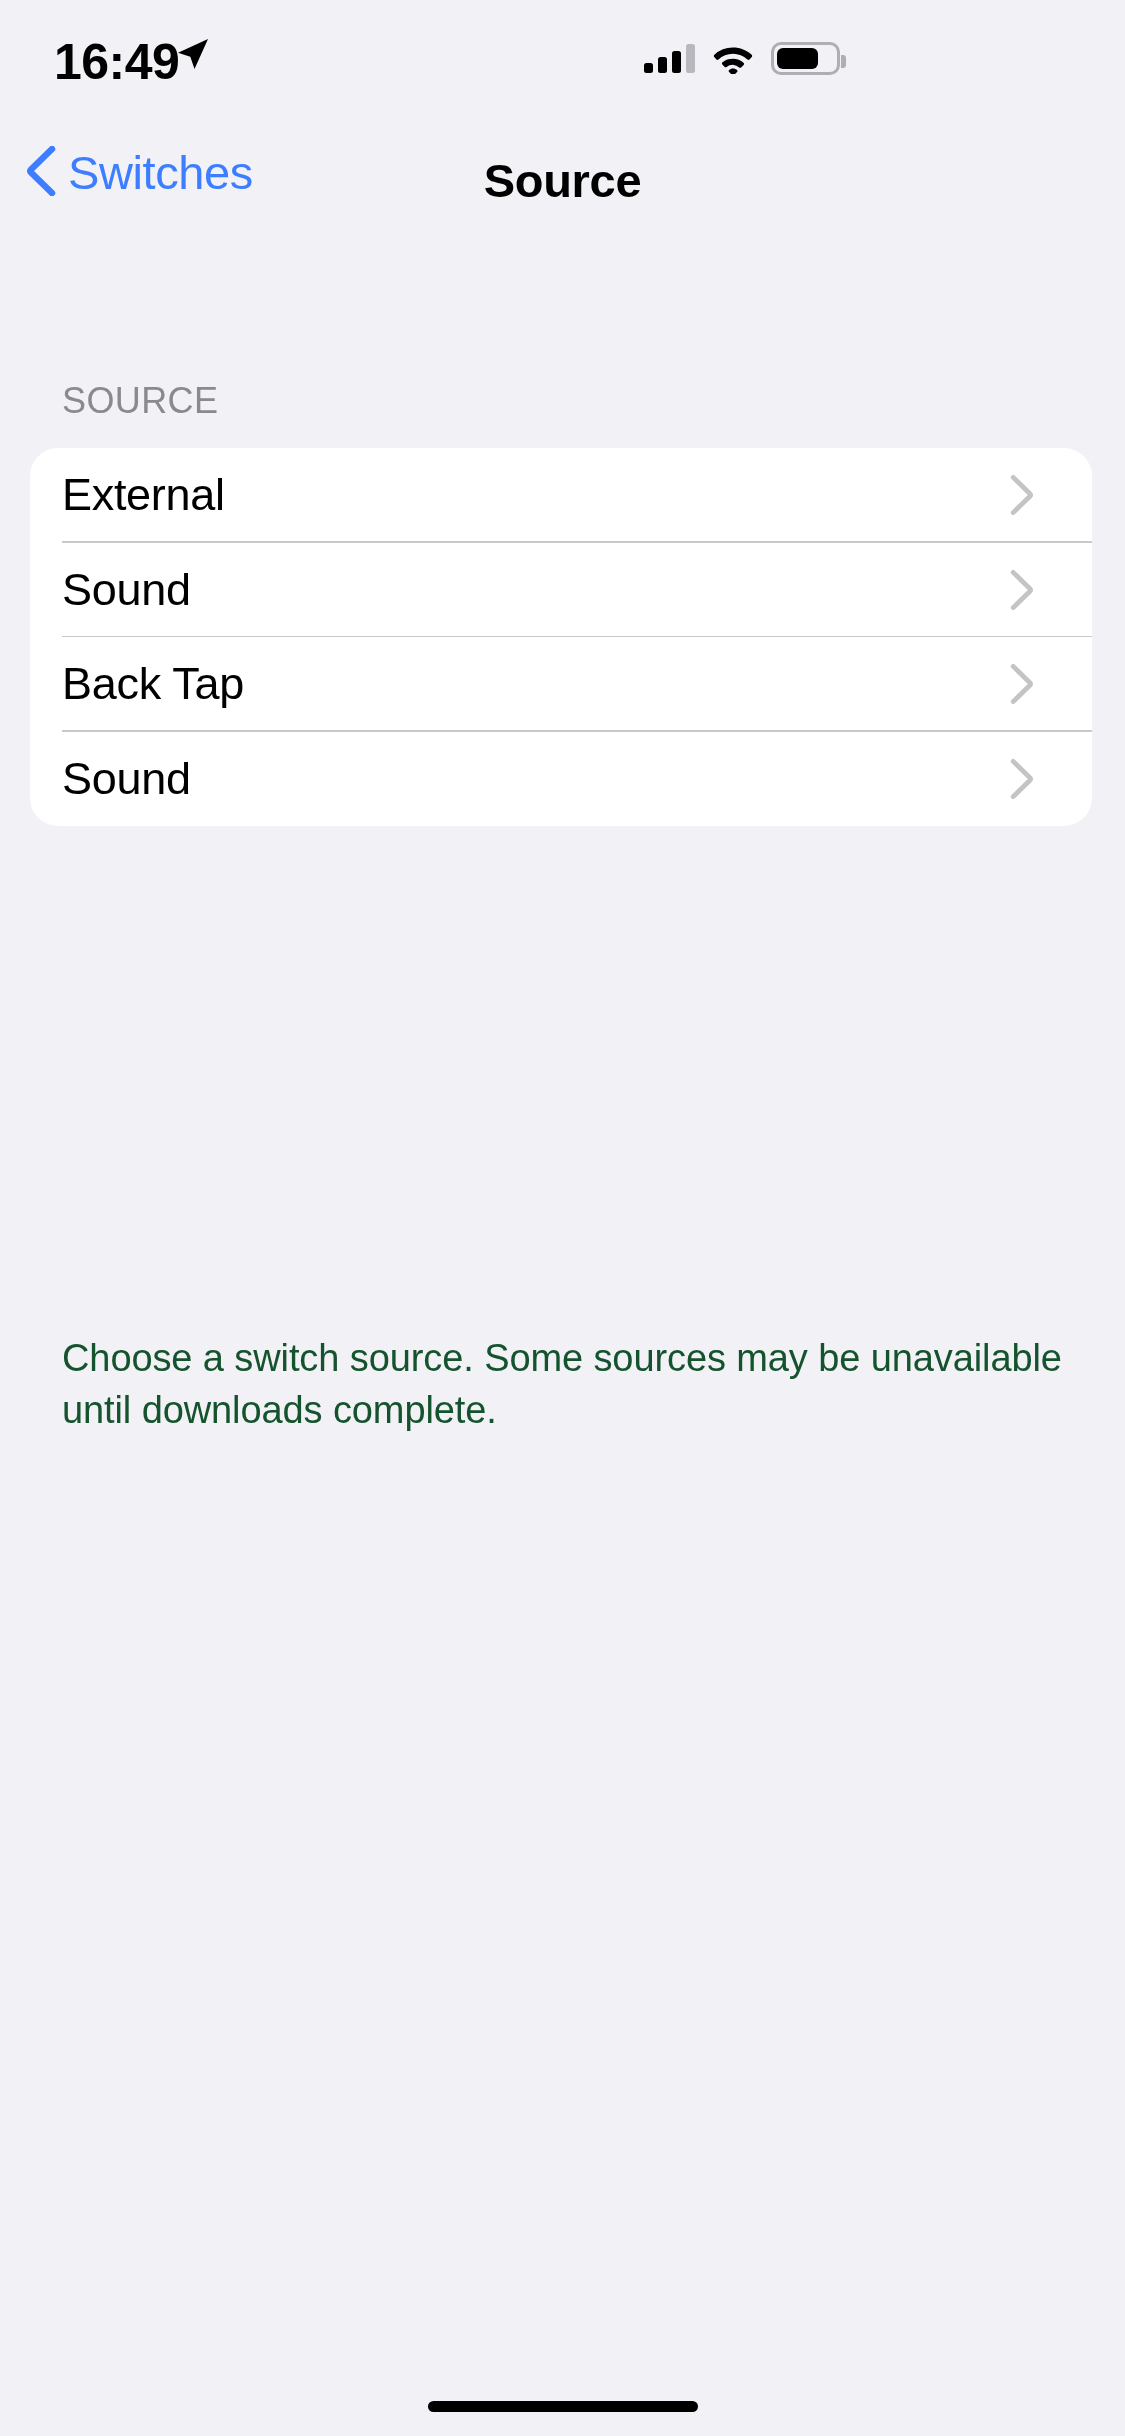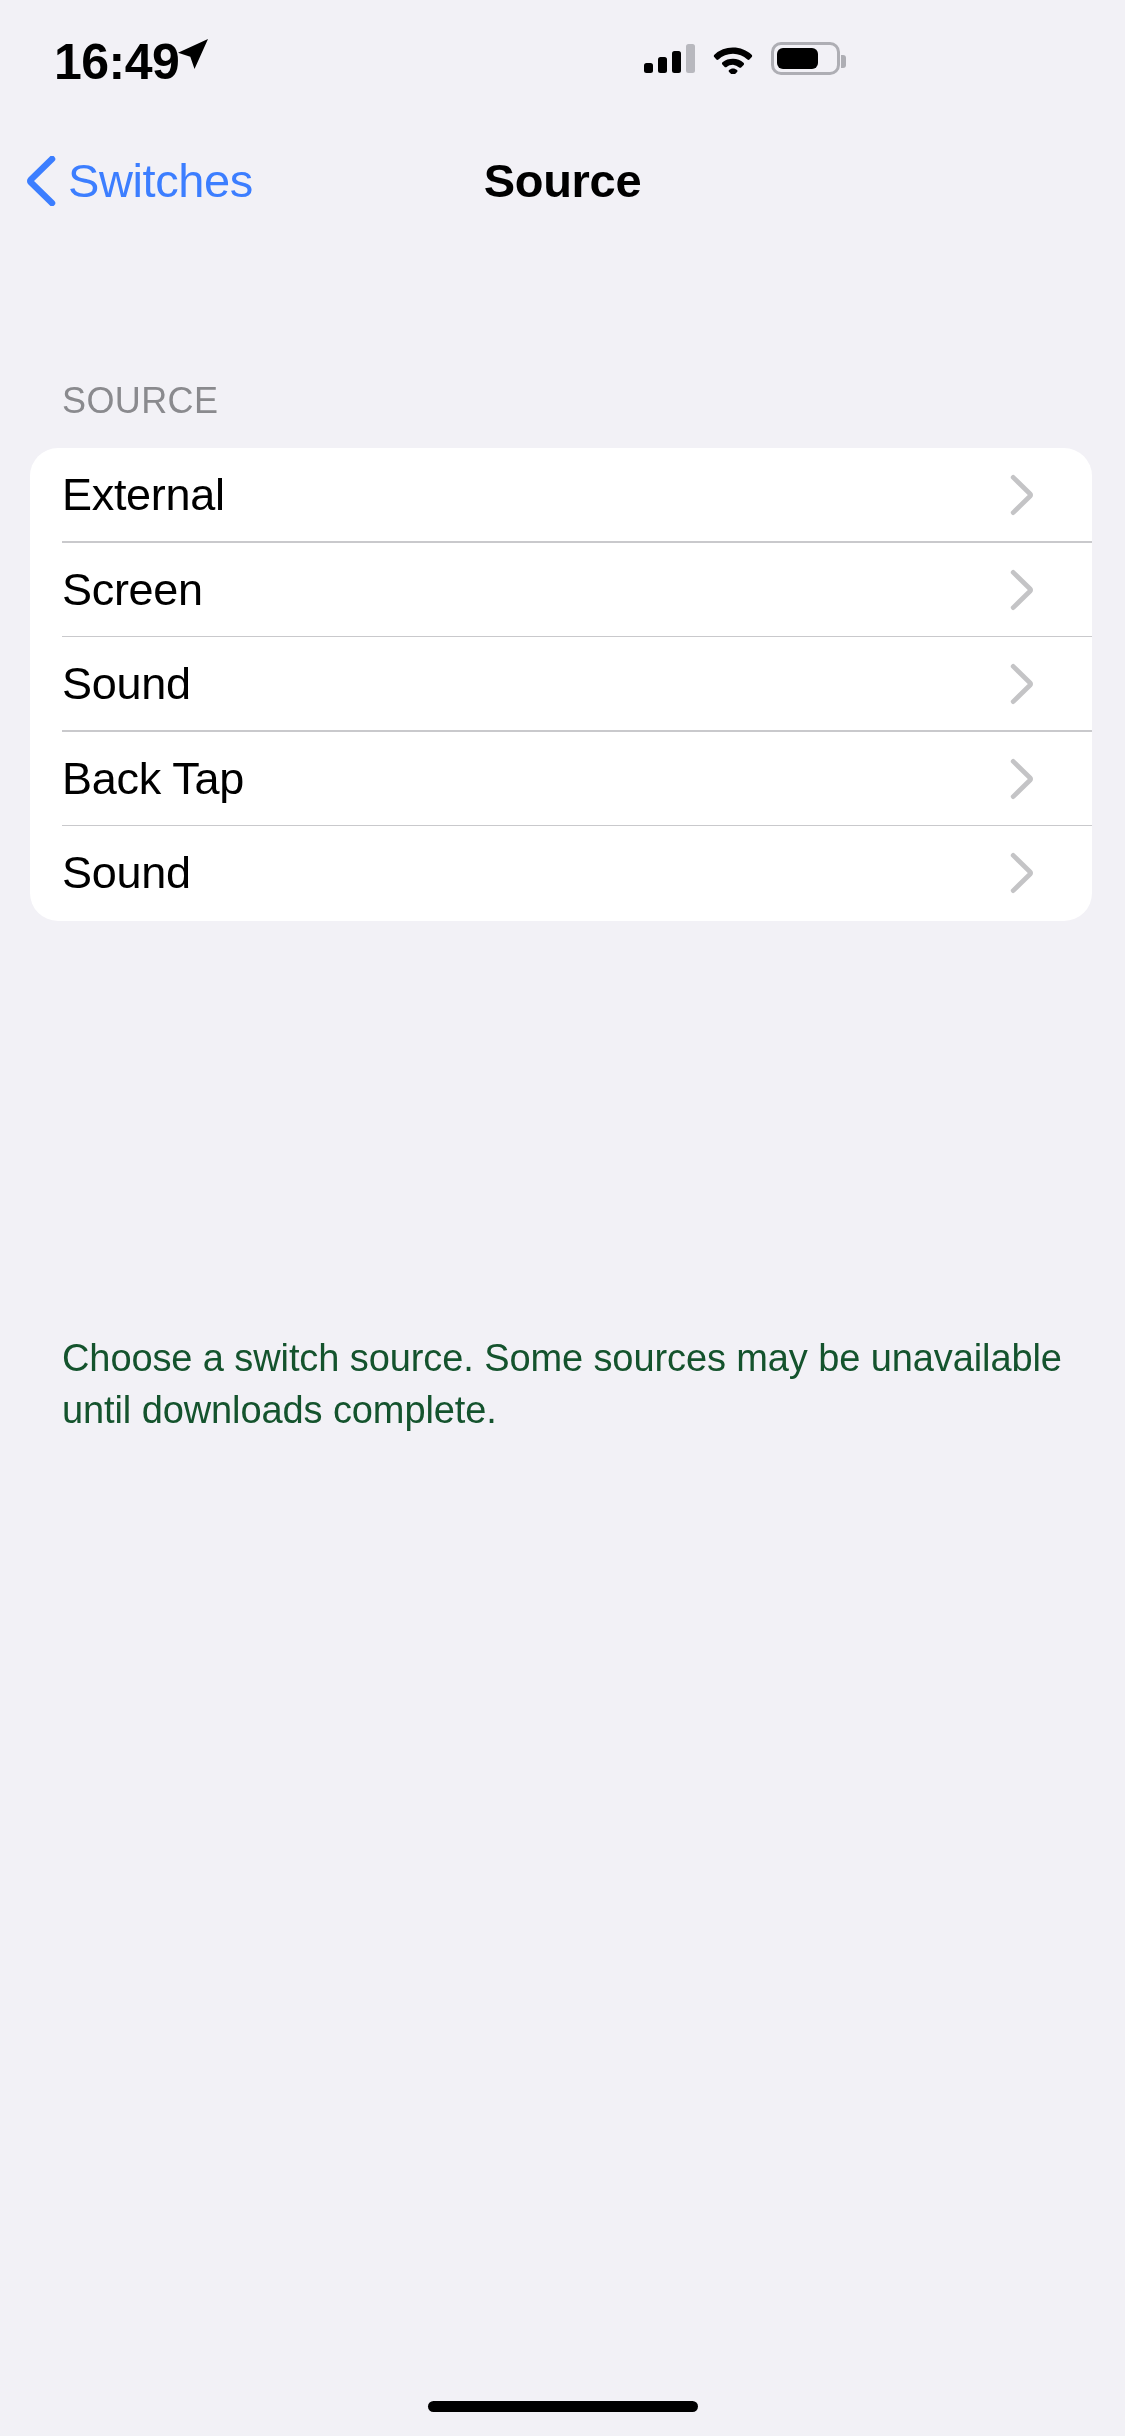--- a/index.html
+++ b/index.html
@@ -80,21 +80,21 @@
 
   
   .nav-bar {
     position:absolute; top:132px; left:0;
     width:1125px; height:100px;
   }
   .back-button {
     position:absolute;
     left:26px; top:14px;
     height:70px;
-    display:flex; align-items:center;
+    display:flex; align-items:flex-start;
     gap:12px;
     cursor:pointer;
   }
   .back-chevron { width:30px; height:50px; display:block; }
   .back-label {
     font-size:47px;
     color:#3C7EFF;
     letter-spacing:-0.4px;
     line-height:54px;
   }
@@ -222,49 +222,42 @@
     <div class="card">
 
       <div class="row">
         <span class="row-label">External</span>
         <svg class="row-chevron" viewBox="0 0 12 20">
           <path d="M1.6 1.2 10.1 9.5a.7.7 0 0 1 0 1L1.6 18.8" fill="none" stroke="#C4C4C6" stroke-width="2.4" stroke-linecap="round" stroke-linejoin="round"></path>
         </svg>
         <div class="row-sep"></div>
       </div>
 
-      <div class="row">
-        <span class="row-label">Screen</span>
+
+      <div class="row">
+        <span class="row-label">Sound</span>
         <svg class="row-chevron" viewBox="0 0 12 20">
           <path d="M1.6 1.2 10.1 9.5a.7.7 0 0 1 0 1L1.6 18.8" fill="none" stroke="#C4C4C6" stroke-width="2.4" stroke-linecap="round" stroke-linejoin="round"></path>
         </svg>
         <div class="row-sep"></div>
       </div>
 
       <div class="row">
+        <span class="row-label">Back Tap</span>
+        <svg class="row-chevron" viewBox="0 0 12 20">
+          <path d="M1.6 1.2 10.1 9.5a.7.7 0 0 1 0 1L1.6 18.8" fill="none" stroke="#C4C4C6" stroke-width="2.4" stroke-linecap="round" stroke-linejoin="round"></path>
+        </svg>
+        <div class="row-sep"></div>
+      </div>
+
+      <div class="row">
         <span class="row-label">Sound</span>
         <svg class="row-chevron" viewBox="0 0 12 20">
           <path d="M1.6 1.2 10.1 9.5a.7.7 0 0 1 0 1L1.6 18.8" fill="none" stroke="#C4C4C6" stroke-width="2.4" stroke-linecap="round" stroke-linejoin="round"></path>
         </svg>
-        <div class="row-sep"></div>
-      </div>
-
-      <div class="row">
-        <span class="row-label">Back Tap</span>
-        <svg class="row-chevron" viewBox="0 0 12 20">
-          <path d="M1.6 1.2 10.1 9.5a.7.7 0 0 1 0 1L1.6 18.8" fill="none" stroke="#C4C4C6" stroke-width="2.4" stroke-linecap="round" stroke-linejoin="round"></path>
-        </svg>
-        <div class="row-sep"></div>
-      </div>
-
-      <div class="row">
-        <span class="row-label">Sound</span>
-        <svg class="row-chevron" viewBox="0 0 12 20">
-          <path d="M1.6 1.2 10.1 9.5a.7.7 0 0 1 0 1L1.6 18.8" fill="none" stroke="#C4C4C6" stroke-width="2.4" stroke-linecap="round" stroke-linejoin="round"></path>
-        </svg>
       </div>
 
     </div>
 
     <div class="footer-text">Choose a switch source. Some sources may be unavailable until downloads complete.</div>
 
   </div>
 
   <div class="home-indicator"></div>
 

